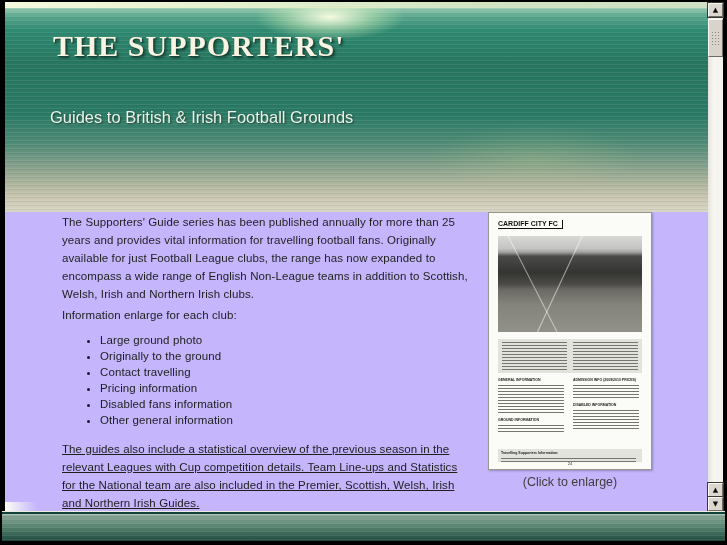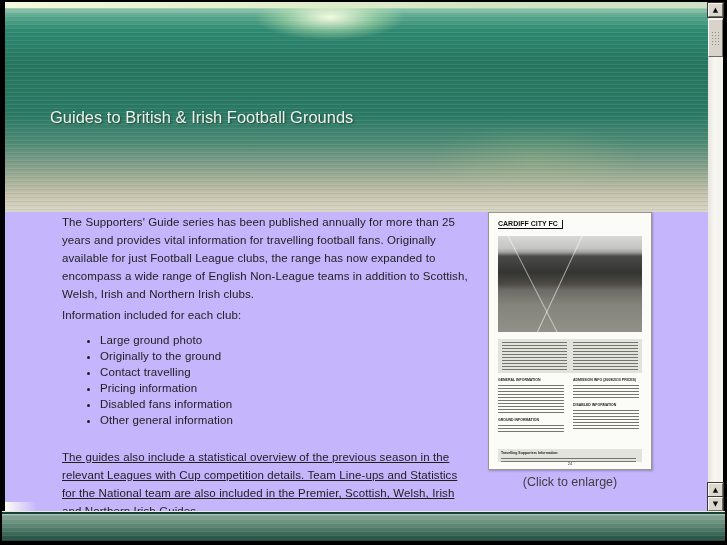--- a/index.html
+++ b/index.html
@@ -31,21 +31,21 @@
 
   
   .content{position:relative;height:299px;background:#c4b5fd;}
   .corner-glow{position:absolute;left:0;bottom:0;width:32px;height:9px;
     background:linear-gradient(90deg,#fdfdf4,rgba(217,214,199,0));}
   .text-col{position:absolute;left:57px;top:0;width:406px;color:#1e1e1c;
     font-size:11.5px;line-height:18px;letter-spacing:.1px;}
   .text-col p{margin:0;}
   .p1{padding-top:1px;}
   .list-intro{margin-top:3px !important;}
-  .club-list{margin:8px 0 20px 0;padding-left:38px;}
+  .club-list{margin:8px 0 12px 0;padding-left:38px;}
   .club-list li{line-height:16px;}
   .p2{margin-top:0 !important;text-decoration:underline;}
 
   
   .thumb-wrap{position:absolute;left:483px;top:0;width:131px;}
   .thumb{position:relative;width:164px;height:258px;background:#fbfbf8;
     border:1px solid #9a978c;box-shadow:1px 1px 2px rgba(0,0,0,.25);cursor:pointer;}
   .tp-title{position:absolute;left:9px;top:7px;font-size:7px;font-weight:bold;color:#111;
     white-space:nowrap;padding:0 4px 1px 0;border-bottom:1.5px solid #111;border-right:1.5px solid #111;}
   .tp-photo{position:absolute;left:9px;right:9px;top:23px;height:96px;
@@ -105,28 +105,29 @@
 <div class="stage">
   <div class="frame">
 
     <div class="main-col">
       <div class="top-strip"></div>
 
       <div class="header">
         <div class="glare"></div>
         <div class="glow2"></div>
         <div class="title-block">
+          <div class="title-line1">THE SUPPORTERS'</div>
         </div>
         <div class="subtitle">Guides to British &amp; Irish Football Grounds</div>
       </div>
 
       <div class="content">
         <div class="text-col">
           <p class="p1">The Supporters' Guide series has been published annually for more than 25 years and provides vital information for travelling football fans. Originally available for just Football League clubs, the range has now expanded to encompass a wide range of English Non-League teams in addition to Scottish, Welsh, Irish and Northern Irish clubs.</p>
-          <p class="list-intro">Information included for each club:</p>
+          <p class="list-intro">Information enlarge for each club:</p>
           <ul class="club-list">
             <li>Large ground photo</li>
             <li>Originally to the ground</li>
             <li>Contact travelling</li>
             <li>Pricing information</li>
             <li>Disabled fans information</li>
             <li>Other general information</li>
           </ul>
           <p class="p2">The guides also include a statistical overview of the previous season in the relevant Leagues with Cup competition details. Team Line-ups and Statistics for the National team are also included in the Premier, Scottish, Welsh, Irish and Northern Irish Guides.</p>
         </div>

